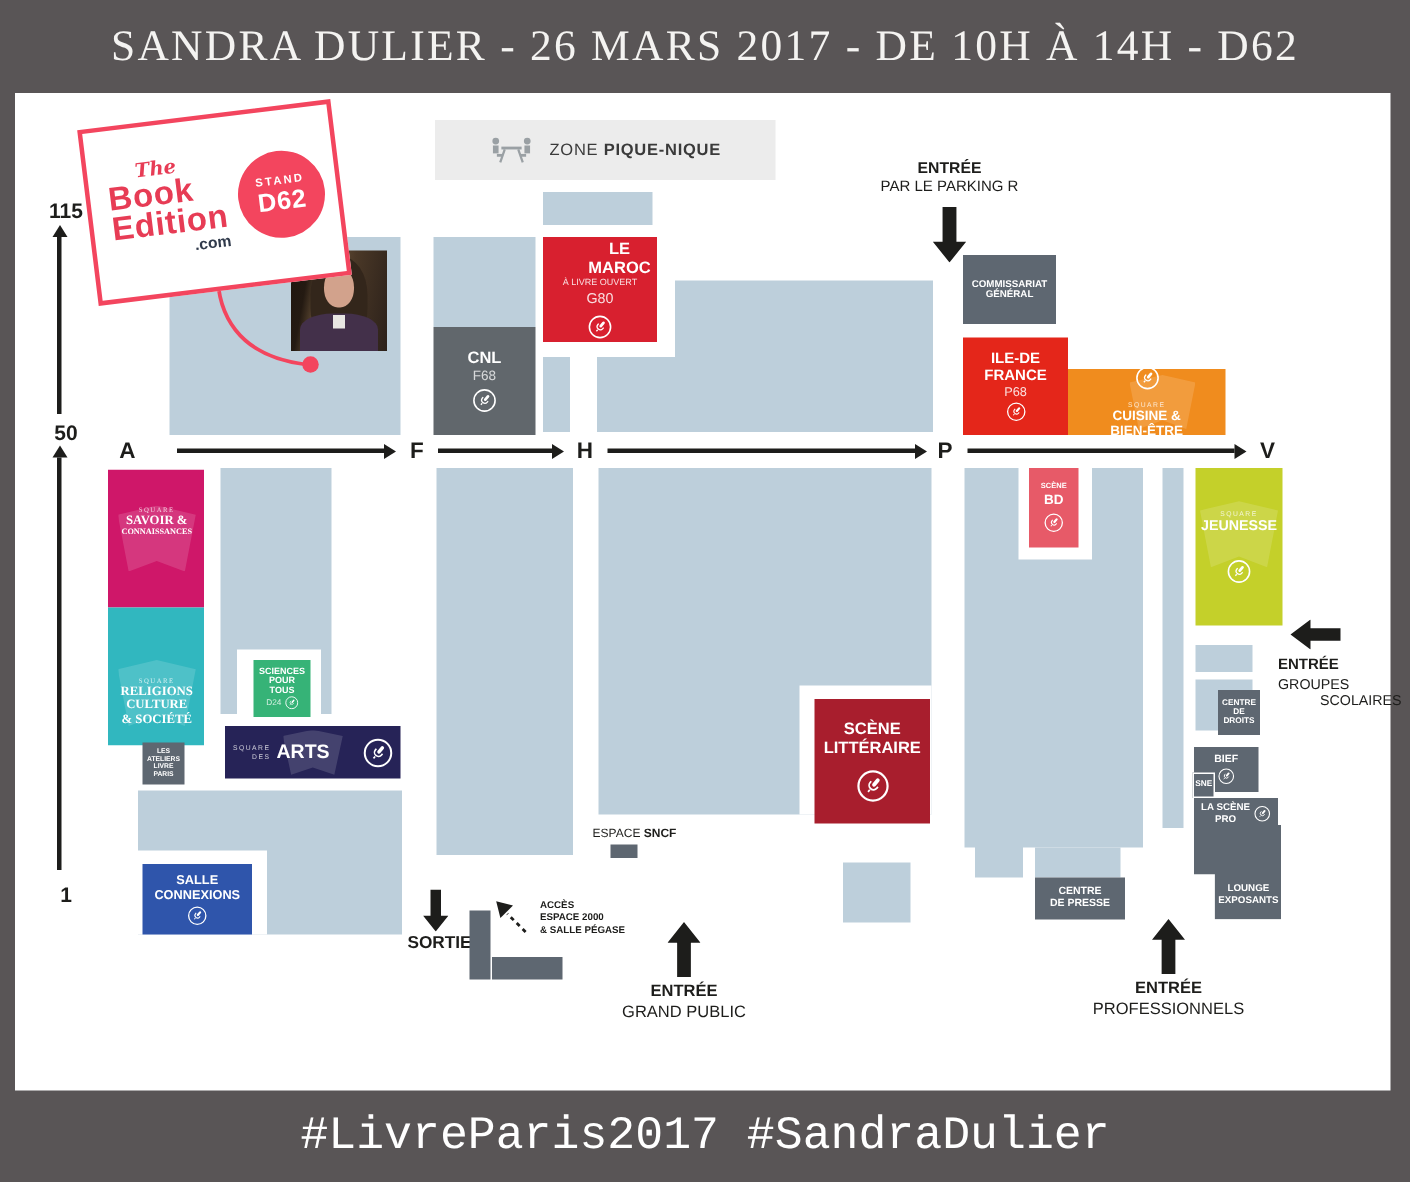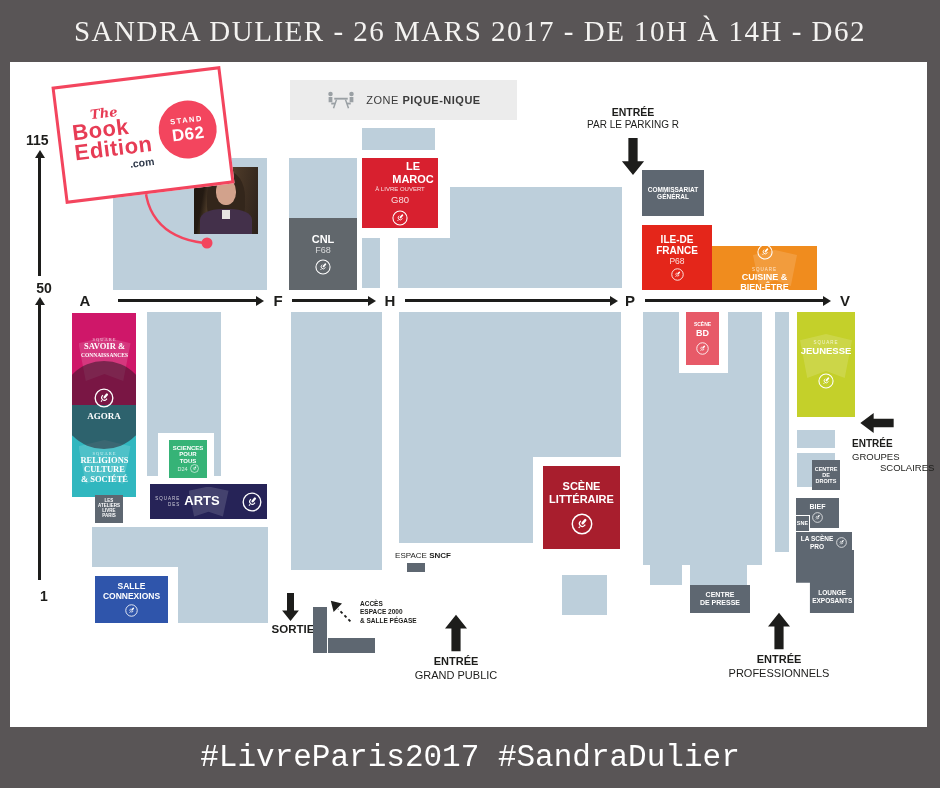--- a/index.html
+++ b/index.html
@@ -90,21 +90,21 @@
           <rect x="31.5" y="9" width="5" height="7" fill="currentColor"></rect>
           <rect x="11" y="10" width="18" height="2.5" fill="currentColor"></rect>
           <path d="M14 12.5 L10 24 M26 12.5 L30 24" stroke="currentColor" stroke-width="2" fill="none"></path>
           <rect x="7" y="16.5" width="5" height="2.5" fill="currentColor"></rect>
           <rect x="28" y="16.5" width="5" height="2.5" fill="currentColor"></rect>
         </svg>
       </span>
     <span class="picnic-text"><span>ZONE </span><b>PIQUE-NIQUE</b></span>
   </div>
 
-  <div class="abs axnum" style="left:16px;top:70px;width:36px;">115</div>
+  <div class="abs axnum" style="left:16px;top:70px;width:36px;text-align:center;">115</div>
   <div class="abs vax" style="left:28px;top:96px;height:118px;"></div>
   <div class="abs axnum" style="left:16px;top:218px;width:36px;text-align:center;">50</div>
   <div class="abs vax" style="left:28px;top:243px;height:275px;"></div>
   <div class="abs axnum" style="left:16px;top:526px;width:36px;text-align:center;">1</div>
 
   <div class="abs axletter" style="left:67px;top:230px;">A</div>
   <div class="abs hax" style="left:108px;top:237px;width:138px;"></div>
   <div class="abs axletter" style="left:260px;top:230px;">F</div>
   <div class="abs hax" style="left:282px;top:237px;width:76px;"></div>
   <div class="abs axletter" style="left:372px;top:230px;">H</div>
@@ -200,33 +200,20 @@
       <div class="tiny" style="position:relative;">SQUARE</div>
       <div style="position:relative;font-size:8.5px;font-weight:bold;">SAVOIR &amp;</div>
       <div style="position:relative;font-size:5.5px;font-weight:bold;">CONNAISSANCES</div>
     </div>
     <div class="abs stand" style="left:0;top:92px;width:65px;height:92px;background:var(--c-teal);justify-content:flex-end;padding-bottom:12px;">
       <div class="book" style="top:62%;"></div>
       <div class="tiny" style="position:relative;">SQUARE</div>
       <div style="position:relative;font-size:8.5px;font-weight:bold;">RELIGIONS</div>
       <div style="position:relative;font-size:8.5px;font-weight:bold;">CULTURE</div>
       <div style="position:relative;font-size:8.5px;font-weight:bold;">&amp; SOCIÉTÉ</div>
-    </div>
-    <div class="abs stand" style="left:-12px;top:48px;width:88px;height:88px;border-radius:50%;background:rgba(42,22,34,.52);">
-      <span class="mic m20">
-          <svg viewBox="0 0 24 24">
-            <circle cx="12" cy="12" r="10.6" fill="none" stroke="currentColor" stroke-width="1.6"></circle>
-            <g transform="rotate(40 12 12)">
-              <rect x="10.6" y="5.2" width="2.8" height="7" rx="1.4" fill="currentColor"></rect>
-              <path d="M8.8 10.2 v1.2 a3.2 3.2 0 0 0 6.4 0 v-1.2" fill="none" stroke="currentColor" stroke-width="1.3"></path>
-              <line x1="12" y1="15.6" x2="12" y2="17.6" stroke="currentColor" stroke-width="1.3"></line>
-            </g>
-          </svg>
-        </span>
-      <div style="font-size:9px;font-weight:bold;margin-top:3px;">AGORA</div>
     </div>
   </div>
 
   <div class="abs stand" style="left:85px;top:433px;width:28px;height:28px;background:var(--c-slate);line-height:1.1;">
     <div style="font-size:4.5px;font-weight:bold;">LES</div>
     <div style="font-size:4.5px;font-weight:bold;">ATELIERS</div>
     <div style="font-size:4.5px;font-weight:bold;">LIVRE</div>
     <div style="font-size:4.5px;font-weight:bold;">PARIS</div>
   </div>
 

